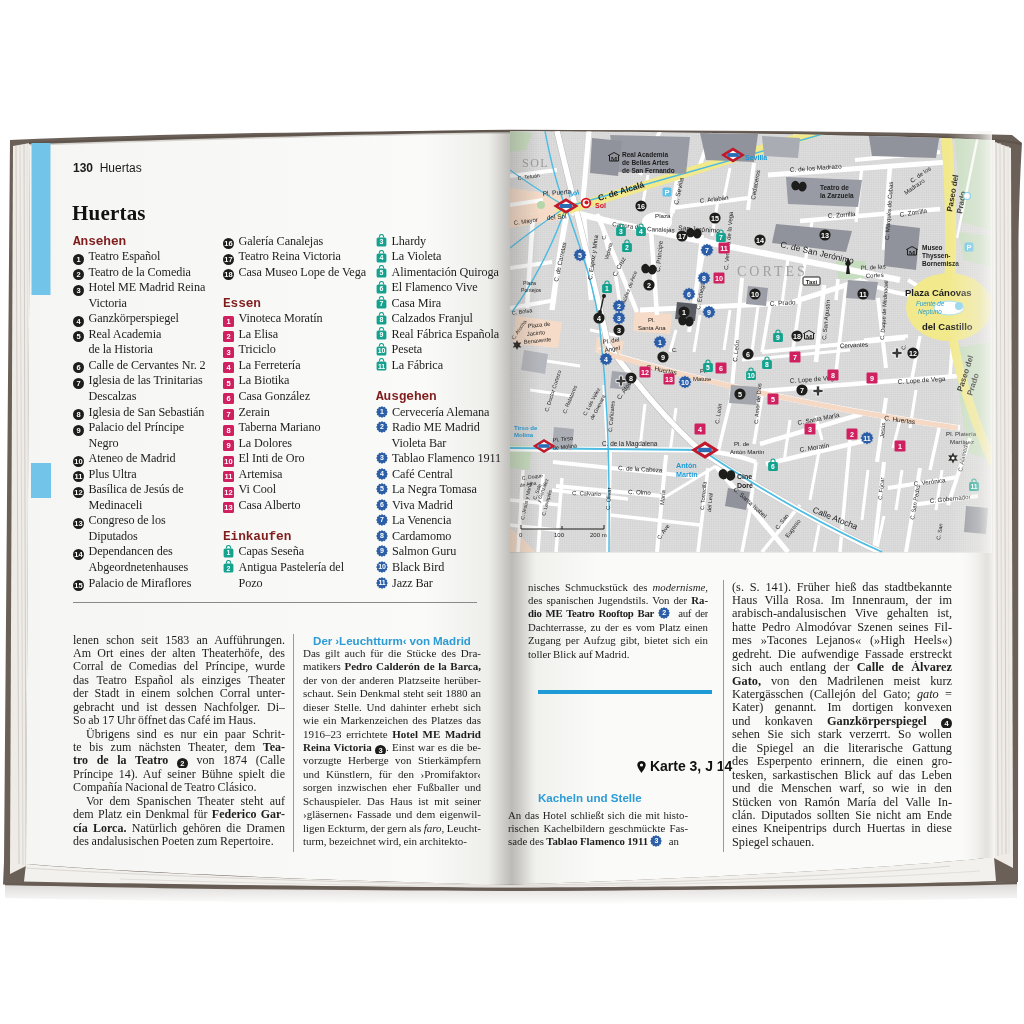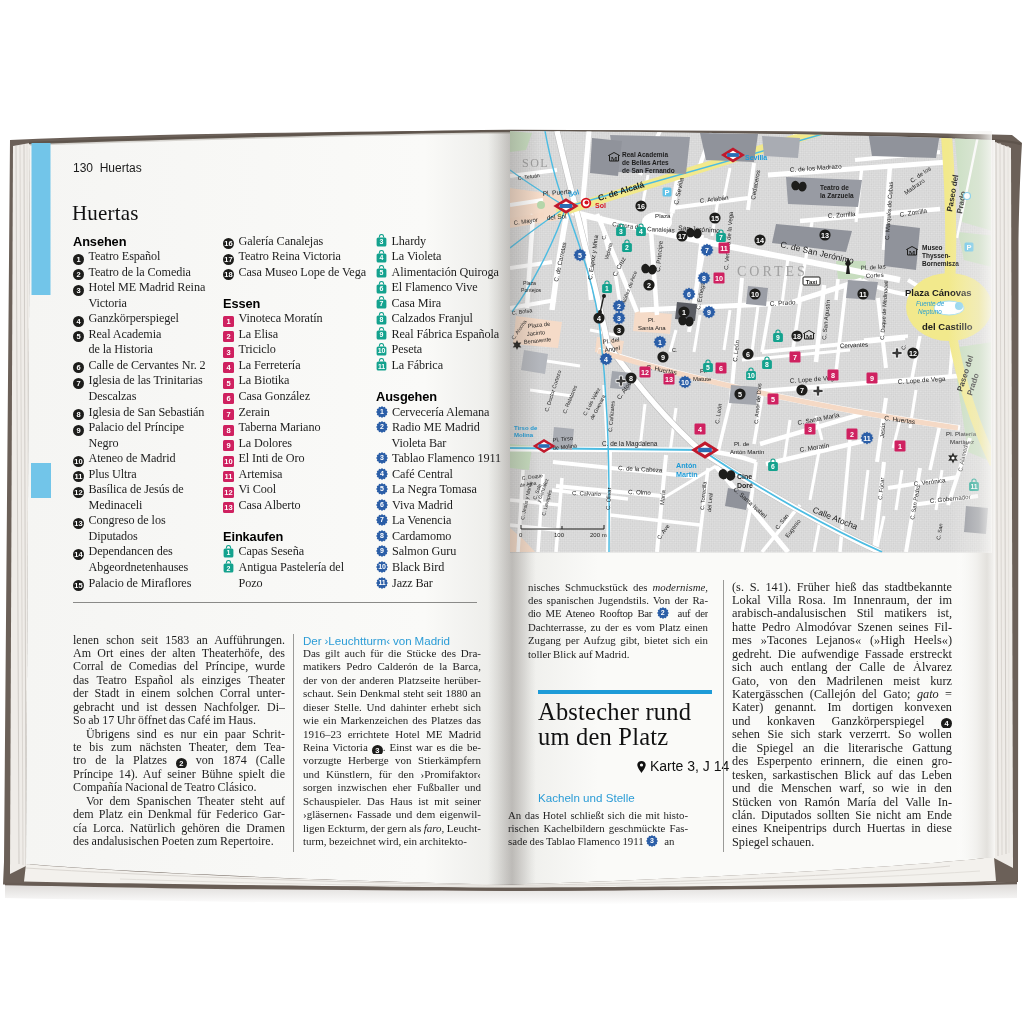--- a/index.html
+++ b/index.html
@@ -1,26 +1,26 @@
 <!DOCTYPE html>
 <html><head><meta charset="utf-8"><title>Huertas</title>
 <style>
 *{margin:0;padding:0;box-sizing:border-box}
 html,body{width:1024px;height:1024px;background:#fff;overflow:hidden}
 body{font-family:"Liberation Serif",serif;color:#222;position:relative}
 .abs{position:absolute}
 .sans{font-family:"Liberation Sans",sans-serif}
-.b{font-weight:normal}
+.b{font-weight:bold}
 .i{font-style:italic}
 .blue{color:#2b9cd6}
 
 .col{position:absolute;white-space:nowrap}
 .li{height:15.55px;line-height:15.55px;font-size:12.2px;color:#1e1e1e;letter-spacing:-0.1px}
 .li.cont{padding-left:15.5px}
-.lh{font-family:Liberation Sans, sans-serif;font-weight:bold;font-size:12.8px;color:#000000}
+.lh{font-family:Liberation Mono, monospace;font-weight:bold;font-size:12.8px;color:#7f1d1d}
 .mk{display:inline-block;width:11px;height:11px;margin-right:4.5px;vertical-align:-1.5px;
     text-align:center;font-family:"Liberation Sans",sans-serif;font-weight:bold;
     font-size:7.5px;line-height:11px;color:#fff;letter-spacing:0}
 .mk.c{background:#1d1d1b;border-radius:50%}
 .mk.s{background:#cf2160;border-radius:1.5px}
 .bagw{display:inline-block;width:11px;height:13px;margin-right:4.5px;vertical-align:-2.5px;position:relative}
 .bagw svg{position:absolute;left:0;top:0}
 .bagw i,.rosw i{position:absolute;left:0;right:0;text-align:center;font-style:normal;
    font-family:"Liberation Sans",sans-serif;font-weight:bold;font-size:7px;color:#fff}
 .bagw i{top:3.2px;line-height:9px}
@@ -253,31 +253,31 @@
 <div class="abs bt" style="left:73px;top:633.5px;width:212px;font-size:12.0px">
 <div class="">lenen schon seit 1583 an Aufführungen.</div>
 <div class="">Am Ort eines der alten Theaterhöfe, des</div>
 <div class="">Corral de Comedias del Príncipe, wurde</div>
 <div class="">das Teatro Español als einziges Theater</div>
 <div class="">der Stadt in einem solchen Corral unter-</div>
 <div class="">gebracht und ist dessen Nachfolger. Di–</div>
 <div class="end">So ab 17 Uhr öffnet das Café im Haus.</div>
 <div class="ind">Übrigens sind es nur ein paar Schrit-</div>
 <div class="">te bis zum nächsten Theater, dem <span class="b">Tea-</span></div>
-<div class=""><span class="b">tro de la Platzes</span> <span class="inmk">2</span> von 1874 (Calle</div>
+<div class=""><span class="b">tro de la Teatro</span> <span class="inmk">2</span> von 1874 (Calle</div>
 <div class="">Príncipe 14). Auf seiner Bühne spielt die</div>
 <div class="end">Compañía Nacional de Teatro Clásico.</div>
 <div class="ind">Vor dem Spanischen Theater steht auf</div>
 <div class="">dem Platz ein Denkmal für <span class="b">Federico Gar-</span></div>
 <div class=""><span class="b">cía Lorca.</span> Natürlich gehören die Dramen</div>
 <div class="end">des andalusischen Poeten zum Repertoire.</div>
 </div>
 
 <div class="abs bt" style="left:303px;top:633.5px;width:178px;font-size:11.0px">
-<div class="end sans b blue" style="font-size:11.6px;text-align:left">Der ›Leuchtturm‹ von Madrid</div>
+<div class="end sans b blue" style="font-size:11.6px;text-align:center">Der ›Leuchtturm‹ von Madrid</div>
 <div class="">Das gilt auch für die Stücke des Dra-</div>
 <div class="">matikers <span class="b">Pedro Calderón de la Barca,</span></div>
 <div class="">der von der anderen Platzseite herüber-</div>
 <div class="">schaut. Sein Denkmal steht seit 1880 an</div>
 <div class="">dieser Stelle. Und dahinter erhebt sich</div>
 <div class="">wie ein Markenzeichen des Platzes das</div>
 <div class="">1916–23 errichtete <span class="b">Hotel ME Madrid</span></div>
 <div class=""><span class="b">Reina Victoria</span> <span class="inmk">3</span>. Einst war es die be-</div>
 <div class="">vorzugte Herberge von Stierkämpfern</div>
 <div class="">und Künstlern, für den ›Promifaktor‹</div>
@@ -853,53 +853,52 @@
 <linearGradient id="curlM" x1="0" y1="0" x2="1" y2="0">
       <stop offset="0" stop-color="rgba(248,247,245,0)"></stop>
       <stop offset="0.7" stop-color="rgba(240,239,236,0.45)"></stop>
       <stop offset="1" stop-color="rgba(248,247,245,0.85)"></stop>
     </linearGradient>
   </svg>
 
 <div class="abs bt" style="left:528px;top:580.5px;width:180px;font-size:10.8px">
 <div class="">nisches Schmuckstück des <span class="i">modernisme,</span></div>
 <div class="">des spanischen Jugendstils. Von der <span class="b">Ra-</span></div>
-<div class=""><span style="letter-spacing:-0.3px"><span class="b">dio ME Ateneo Rooftop Bar</span> </span><span class="rosw"><svg width="12" height="12" viewBox="0 0 12 12">
+<div class=""><span style="letter-spacing:-0.3px"><span class="b">dio ME Teatro Rooftop Bar</span> </span><span class="rosw"><svg width="12" height="12" viewBox="0 0 12 12">
           <path d="M6.00,0.00 L7.27,1.25 L9.00,0.80 L9.48,2.52 L11.20,3.00 L10.75,4.73 L12.00,6.00 L10.75,7.27 L11.20,9.00 L9.48,9.48 L9.00,11.20 L7.27,10.75 L6.00,12.00 L4.73,10.75 L3.00,11.20 L2.52,9.48 L0.80,9.00 L1.25,7.27 L0.00,6.00 L1.25,4.73 L0.80,3.00 L2.52,2.52 L3.00,0.80 L4.73,1.25 Z" fill="#2b5ea7"></path>
         </svg><i>2</i></span><span style="letter-spacing:-0.3px"> auf der</span></div>
 <div class="">Dachterrasse, zu der es vom Platz einen</div>
 <div class="">Zugang per Aufzug gibt, bietet sich ein</div>
 <div class="end">toller Blick auf Madrid.</div>
 </div>
 
 <div class="abs" style="left:538px;top:690px;width:174px">
     <div style="height:3.5px;background:#1e9bd7"></div>
-    <div class="b" style="font-size:24.5px;line-height:25.5px;color:#111;margin-top:5px;letter-spacing:0.2px">Abstecher rund<br>um den Platz</div>
   </div>
 
 <div class="abs sans b" style="left:637px;top:758px;font-size:14px;color:#111"><svg width="9" height="12" viewBox="0 0 9 12" style="vertical-align:-2px">
       <path d="M4.5,0 C2,0 0.3,1.8 0.3,4.1 C0.3,6.8 4.5,12 4.5,12 C4.5,12 8.7,6.8 8.7,4.1 C8.7,1.8 7,0 4.5,0 Z M4.5,5.6 a1.6,1.6 0 1 1 0,-3.2 a1.6,1.6 0 0 1 0,3.2 Z" fill="#111"></path>
     </svg> Karte 3, J 14</div>
 
 <div class="abs sans b blue" style="left:538px;top:791px;font-size:11.6px">Kacheln und Stelle</div>
 
 <div class="abs bt" style="left:508px;top:808.5px;width:180px;font-size:10.8px">
 <div class="">An das Hotel schließt sich die mit histo-</div>
 <div class="">rischen Kachelbildern geschmückte Fas-</div>
 <div class="end">sade des <span class="b">Tablao Flamenco 1911</span> <span class="rosw"><svg width="12" height="12" viewBox="0 0 12 12">
           <path d="M6.00,0.00 L7.27,1.25 L9.00,0.80 L9.48,2.52 L11.20,3.00 L10.75,4.73 L12.00,6.00 L10.75,7.27 L11.20,9.00 L9.48,9.48 L9.00,11.20 L7.27,10.75 L6.00,12.00 L4.73,10.75 L3.00,11.20 L2.52,9.48 L0.80,9.00 L1.25,7.27 L0.00,6.00 L1.25,4.73 L0.80,3.00 L2.52,2.52 L3.00,0.80 L4.73,1.25 Z" fill="#2b5ea7"></path>
         </svg><i>3</i></span> an</div>
 </div>
 
 <div class="abs" style="left:723px;top:580px;width:1px;height:272px;background:#9a9a98"></div>
 
 <div class="abs bt" style="left:732px;top:580.5px;width:220px;font-size:12.3px">
 <div class="">(s. S. 141). Früher hieß das stadtbekannte</div>
-<div class="">Lokal Villa Rosa. Im Innenraum, der im</div>
-<div class="">arabisch-andalusischen Stil matikers ist,</div>
+<div class="">Haus Villa Rosa. Im Innenraum, der im</div>
+<div class="">arabisch-andalusischen Vive gehalten ist,</div>
 <div class="">hatte Pedro Almodóvar Szenen seines Fil-</div>
 <div class="">mes »Tacones Lejanos« (»High Heels«)</div>
 <div class="">gedreht. Die aufwendige Fassade erstreckt</div>
 <div class="">sich auch entlang der <span class="b">Calle de Álvarez</span></div>
 <div class=""><span class="b">Gato,</span> von den Madrilenen meist kurz</div>
 <div class="">Katergässchen (Callejón del Gato; <span class="i">gato</span> =</div>
 <div class="">Kater) genannt. Im dortigen konvexen</div>
 <div class="">und konkaven <span class="b">Ganzkörperspiegel</span> <span class="inmk">4</span></div>
 <div class="">sehen Sie sich stark verzerrt. So wollen</div>
 <div class="">die Spiegel an die literarische Gattung</div>

